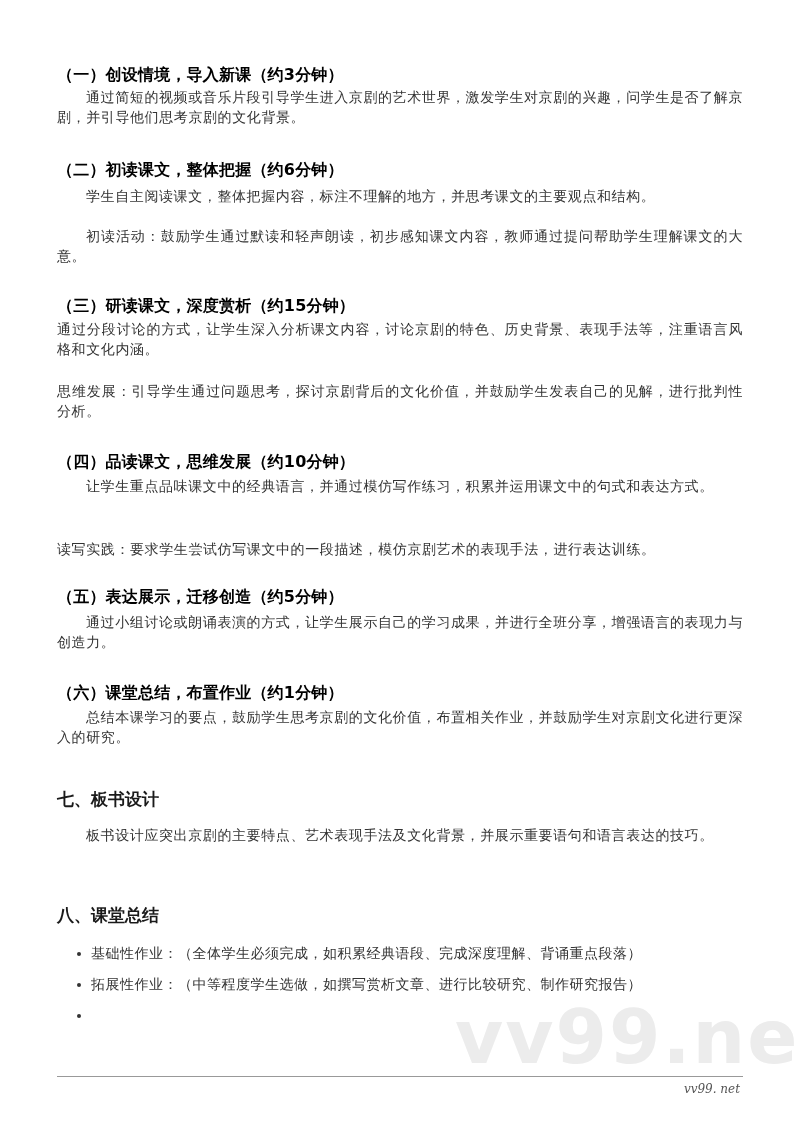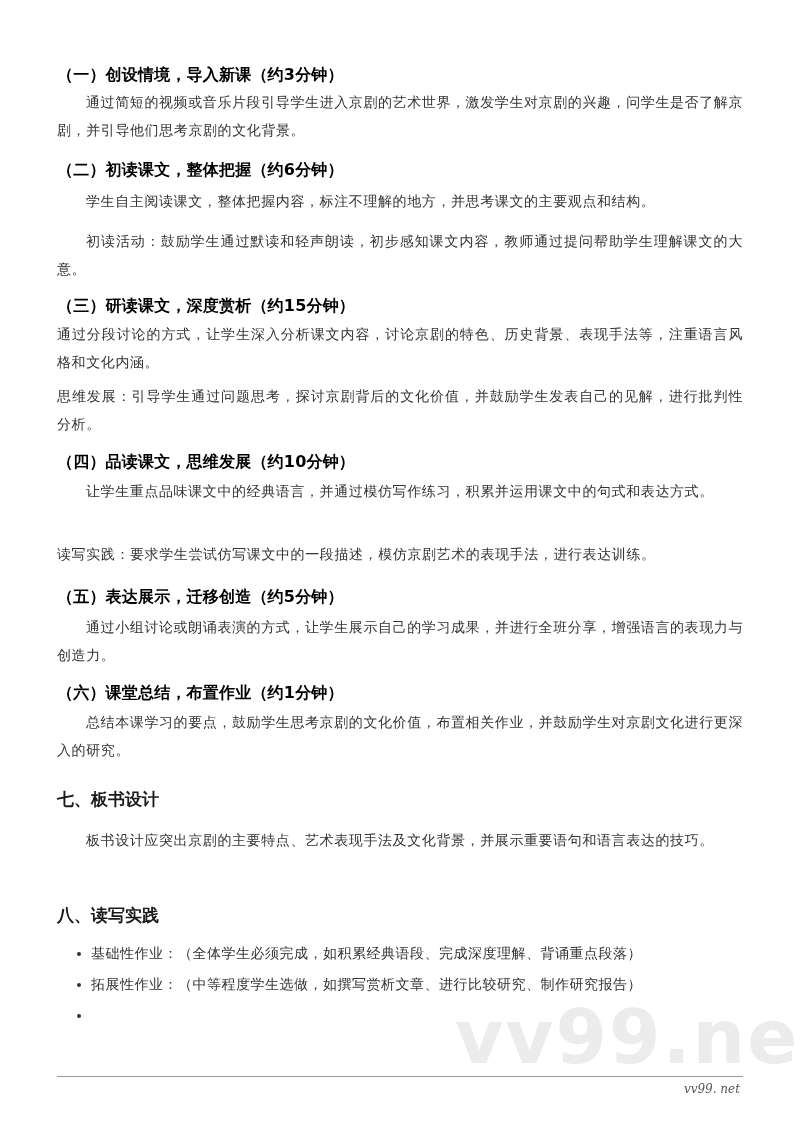--- a/index.html
+++ b/index.html
@@ -3,22 +3,22 @@
 <meta charset="utf-8">
 <style>
   html, body { margin:0; padding:0; background:#ffffff; }
   body { width:800px; height:1130px; position:relative; overflow:hidden;
          font-family:"DejaVu Serif","Liberation Serif",serif; color:#2a2a2a; }
   .page { position:absolute; left:57px; top:0; width:686px; }
   .h3 { position:absolute; left:0; font-family:"DejaVu Sans","Liberation Sans",sans-serif;
         font-weight:bold; font-size:16px; color:#000000; white-space:nowrap; letter-spacing:0.2px; }
   .h2 { position:absolute; left:0; font-family:"DejaVu Sans","Liberation Sans",sans-serif;
         font-weight:bold; font-size:17px; color:#1a1a1a; white-space:nowrap; }
-  .p { position:absolute; left:0; width:686px; font-size:14px; line-height:28px; color:#333;
-       letter-spacing:0.6px; text-align:justify; }
+  .p { position:absolute; left:0; width:686px; font-size:14px; line-height:20px; color:#333;
+       letter-spacing:0.6px; text-align:justify;font-family:Liberation Serif, serif; }
   .p.indent { text-indent:29px; }
   .bullets { position:absolute; left:20px; top:938px; margin:0; padding:0; list-style:none; }
   .bullets li { height:31px; line-height:31px; font-size:14px; color:#333; white-space:nowrap;
                 position:relative; padding-left:14px; letter-spacing:0.5px; }
   .bullets li .dot { position:absolute; left:0; top:14px; width:4px; height:4px; border-radius:50%;
                      background:#333; }
   .watermark { position:absolute; left:455px; top:1000px; font-family:"DejaVu Sans","Liberation Sans",sans-serif;
                font-weight:bold; font-size:74px; color:#ececec; letter-spacing:2px; line-height:1; z-index:0; }
   .content { position:relative; z-index:1; }
   .footer-rule { position:absolute; left:57px; top:1076px; width:686px; height:1px; background:#999; }
@@ -49,21 +49,21 @@
 
   <div class="h3" style="top:587px">（五）表达展示，迁移创造（约5分钟）</div>
   <div class="p indent" style="top:613px">通过小组讨论或朗诵表演的方式，让学生展示自己的学习成果，并进行全班分享，增强语言的表现力与创造力。</div>
 
   <div class="h3" style="top:683px">（六）课堂总结，布置作业（约1分钟）</div>
   <div class="p indent" style="top:708px">总结本课学习的要点，鼓励学生思考京剧的文化价值，布置相关作业，并鼓励学生对京剧文化进行更深入的研究。</div>
 
   <div class="h2" style="top:788px">七、板书设计</div>
   <div class="p indent" style="top:826px">板书设计应突出京剧的主要特点、艺术表现手法及文化背景，并展示重要语句和语言表达的技巧。</div>
 
-  <div class="h2" style="top:904px">八、读写实践</div>
+  <div class="h2" style="top:904px">八、课堂总结</div>
 </div>
 
 <ul class="bullets content" style="left:77px">
   <li>
     <span class="dot"></span>
     <span>基础性作业：（全体学生必须完成，如积累经典语段、完成深度理解、背诵重点段落）</span>
   </li>
   <li>
     <span class="dot"></span>
     <span>拓展性作业：（中等程度学生选做，如撰写赏析文章、进行比较研究、制作研究报告）</span>

